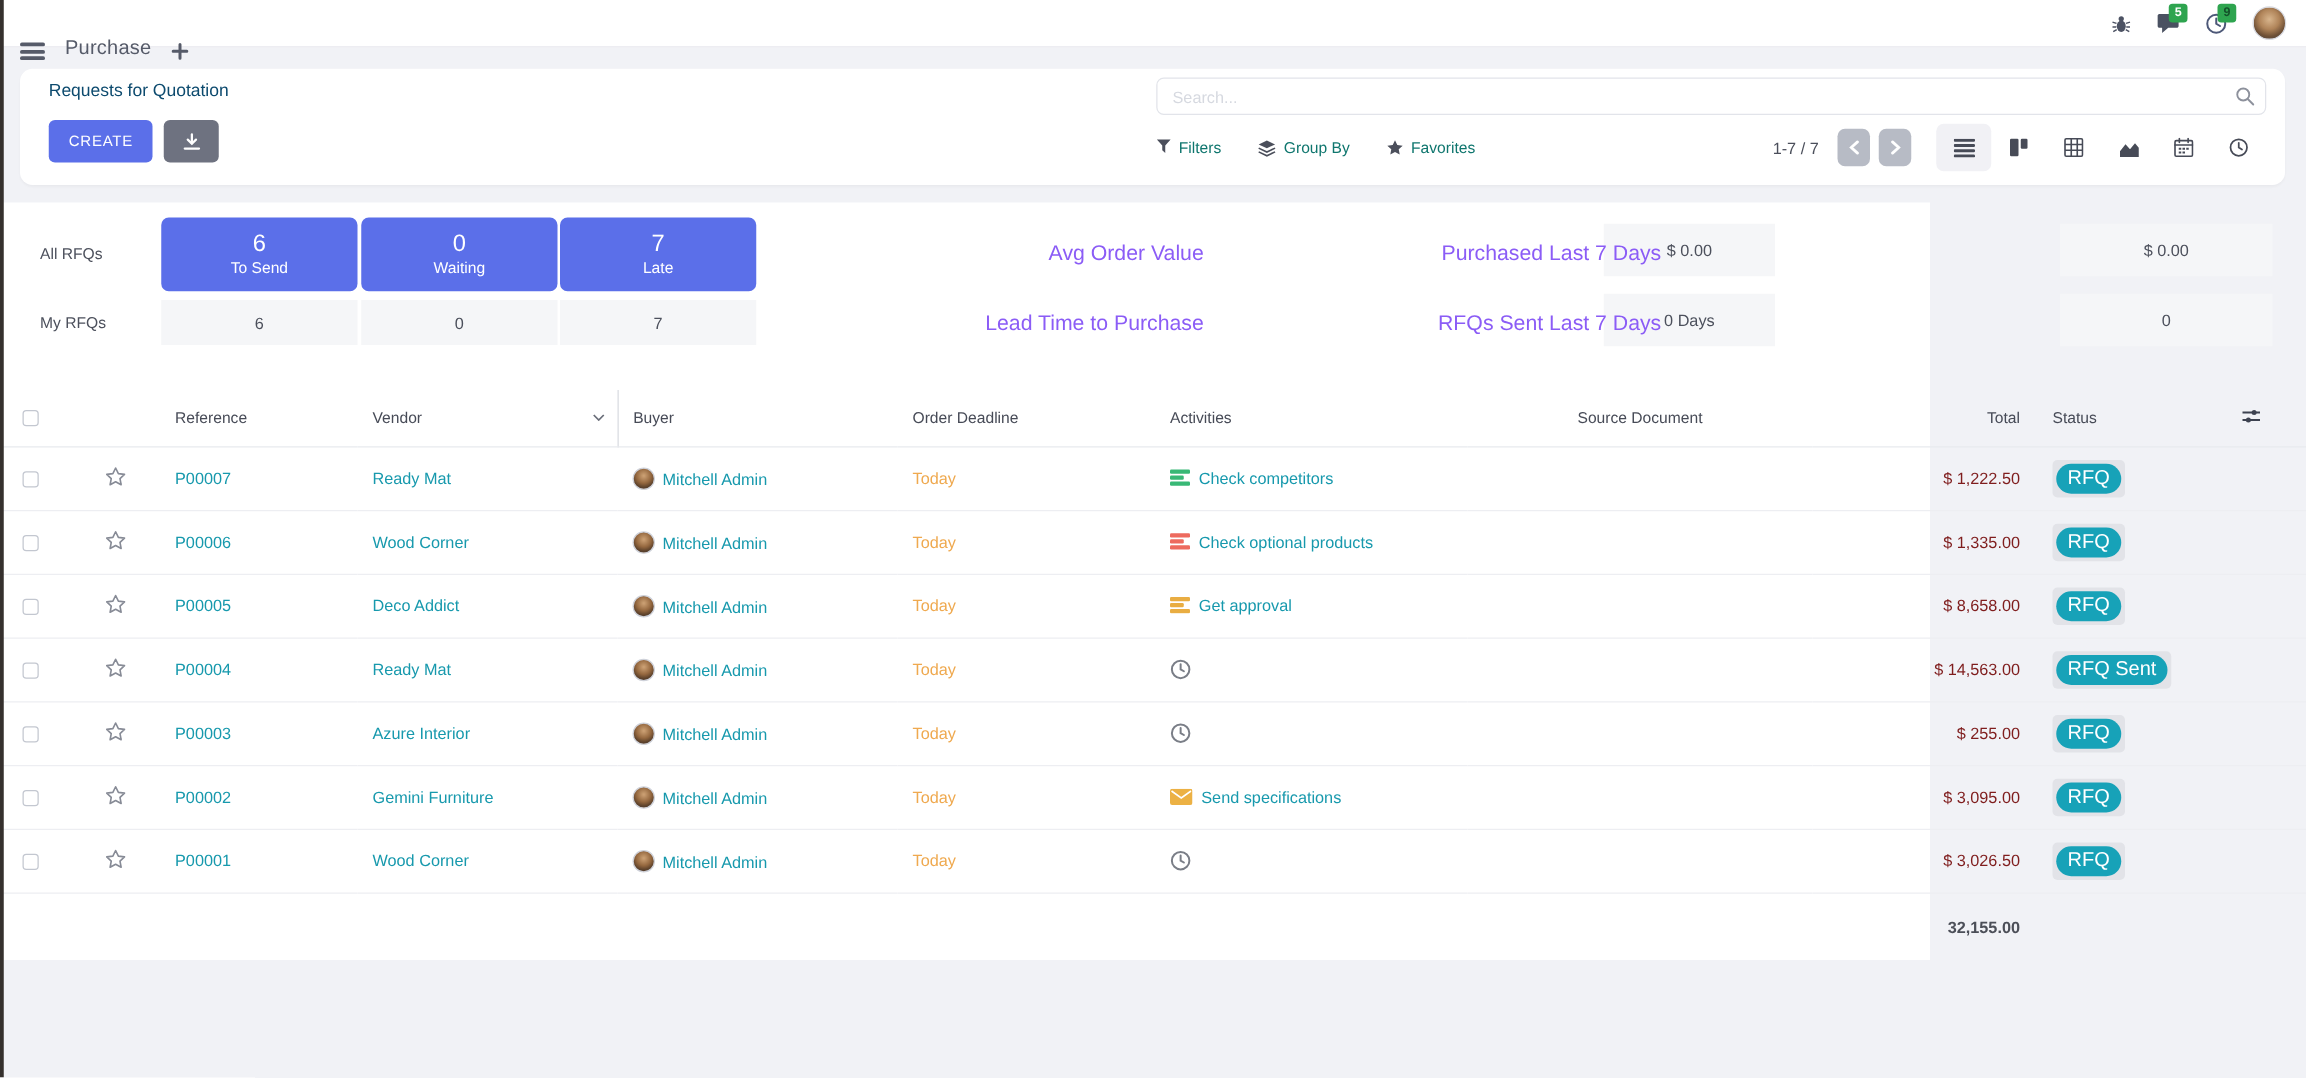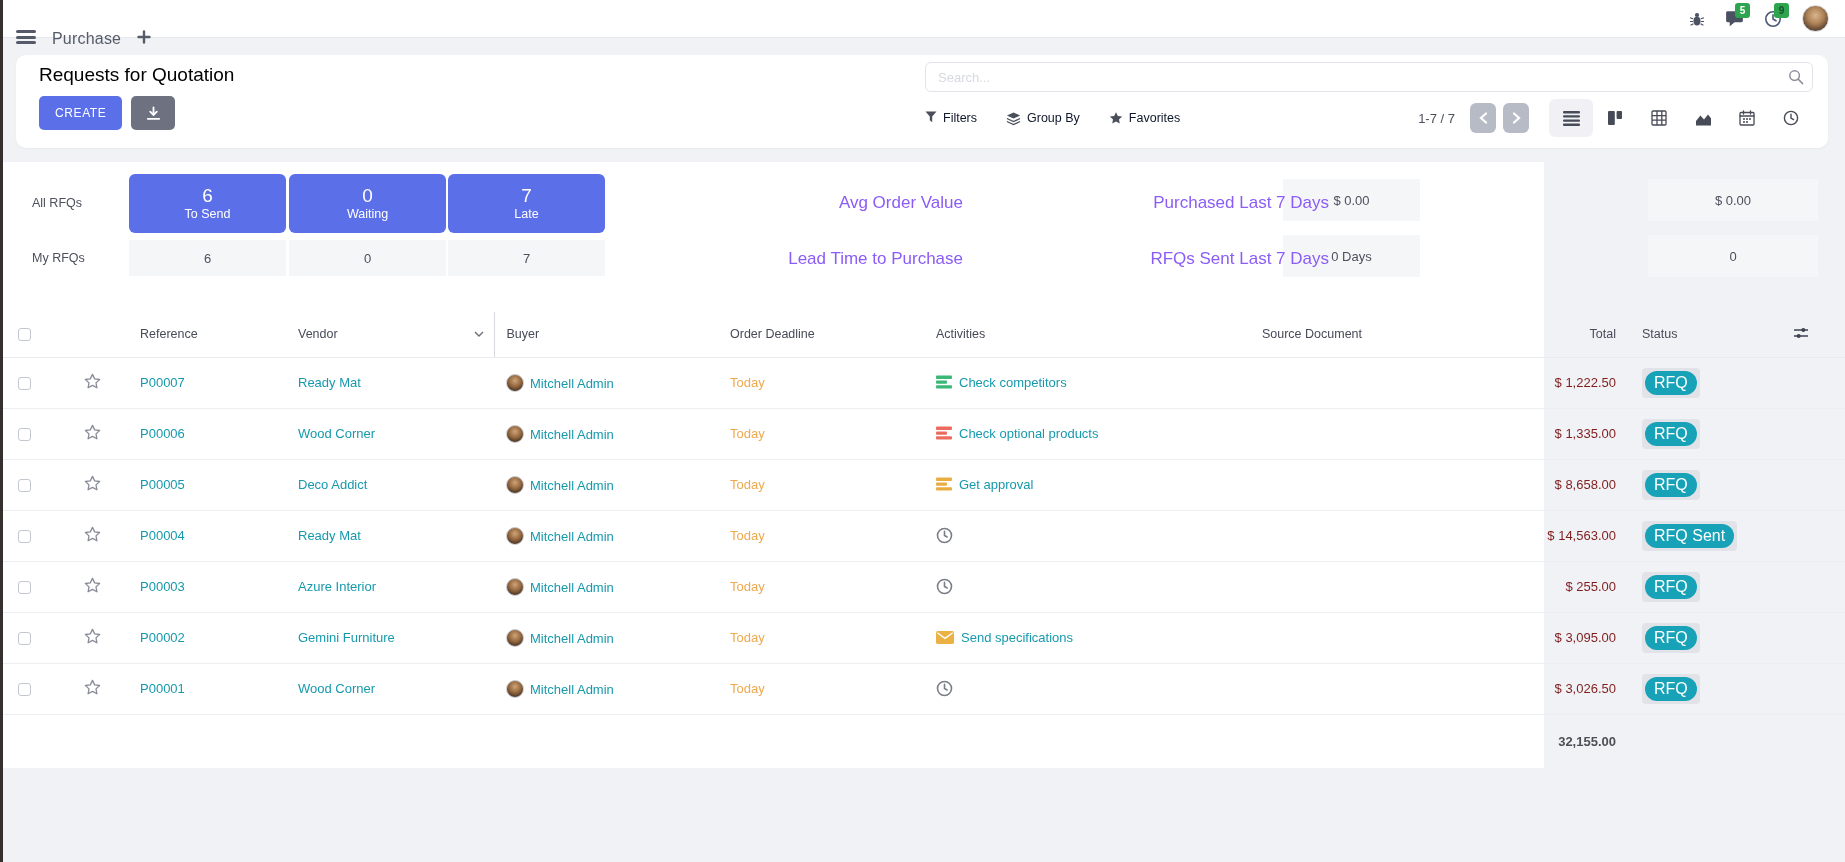--- a/index.html
+++ b/index.html
@@ -12,21 +12,21 @@
     overflow: hidden;
   }
   .left-edge { position:absolute; left:0; top:0; width:3px; height:862px; background:#35302d; z-index:90; }
 
   
   .navbar {
     position:absolute; top:0; left:0; right:0; height:38px;
     background:#fff; border-bottom:1px solid #e7e8ee;
     display:flex; align-items:center; padding:0 16px; z-index:10;
   }
-  .nav-left { display:flex; align-items:flex-start; gap:16px;margin-top:41px; }
+  .nav-left { display:flex; align-items:flex-end; gap:16px;margin-top:41px; }
   .burger { width:20px; height:14px; display:flex; flex-direction:column; justify-content:space-between; cursor:pointer; }
   .burger span { display:block; height:3px; border-radius:2px; background:#565b69; }
   .app-title { font-size:16px; color:#565b69; font-weight:500; letter-spacing:.2px; }
   .plus-ico { color:#565b69; cursor:pointer; display:flex; }
   .nav-right { margin-left:auto; display:flex; align-items:center; gap:20px; }
   .nav-ico { position:relative; display:flex; align-items:center; cursor:pointer; color:#4c5263; }
   .nav-badge {
     position:absolute; top:-7px; left:10px; min-width:15px; height:15px; padding:0 3px;
     background:#2ea44f; border-radius:3px; color:#fff; font-size:10px; line-height:15px;
     text-align:center; font-weight:bold;
@@ -36,40 +36,40 @@
     width:27px; height:27px; border-radius:50%;
     background: radial-gradient(circle at 50% 38%, #d8b58d 0%, #b08459 40%, #6e5036 68%, #43454f 100%);
     border:1px solid #d7d9e0; cursor:pointer;
   }
 
   
   .cp-card {
     position:absolute; top:55px; left:16px; width:1812px; height:93px;
     background:#fff; border-radius:10px; box-shadow:0 1px 2px rgba(40,40,60,.04);
   }
-  .cp-title { position:absolute; left:23px; top:9px; font-size:19px; color:#000000; }
+  .cp-title { position:absolute; left:23px; top:9px; font-size:14px; color:#0c4a6e; }
   .cp-buttons { position:absolute; left:23px; top:41px; display:flex; gap:9px; }
   .btn-create {
     height:34px; padding:0 16px; background:#5b6fe9; color:#fff; border:none; border-radius:5px;
     font-size:12px; letter-spacing:.6px; font-family:inherit; cursor:pointer;
   }
   .btn-export {
     width:44px; height:34px; background:#6e7280; color:#fff; border:none; border-radius:5px;
     display:flex; align-items:center; justify-content:center; cursor:pointer;
   }
   .search-wrap { position:absolute; left:909px; top:7px; width:888px; height:30px; }
   .search-input {
     width:100%; height:100%; border:1px solid #e2e4ea; border-radius:6px; background:#fff;
     padding:0 34px 0 12px; font-size:13px; color:#4b4f5b; font-family:inherit; outline:none;
   }
   .search-input::placeholder { color:#d6d9e0; }
   .search-ico { position:absolute; right:9px; top:7px; color:#8d919c; pointer-events:none; }
 
   .toolbar { position:absolute; left:909px; right:15px; top:44px; height:38px; display:flex; align-items:center; }
-  .tb-btn { display:flex; gap:6px; margin-right:29px; font-size:12.5px; color:#0f172a; cursor:pointer; }
+  .tb-btn { display:flex; gap:6px; margin-right:29px; font-size:12.5px; color:#0f766e; cursor:pointer; }
   .tb-btn svg { color:#4b4f5b; }
   .pager-text { margin-left:auto; font-size:13px; color:#4b4f5b; }
   .pg-btn {
     width:26px; height:30px; background:#b7bbc5; border:none; border-radius:6px; color:#fff;
     display:flex; align-items:center; justify-content:center; cursor:pointer;
   }
   .pg-prev { margin-left:15px; } .pg-next { margin-left:7px; }
   .switcher { display:flex; margin-left:20px; }
   .sw-btn {
     width:44px; height:38px; display:flex; align-items:center; justify-content:center;

